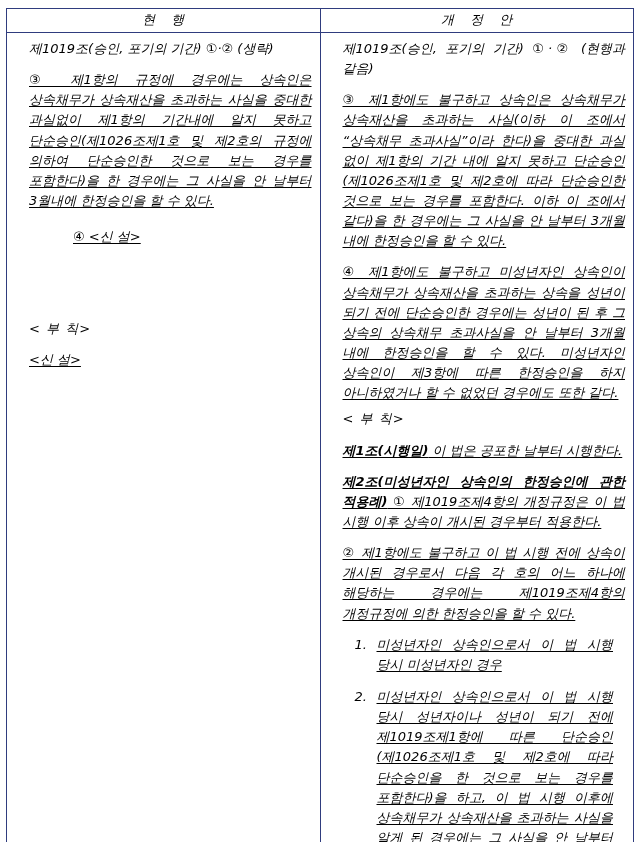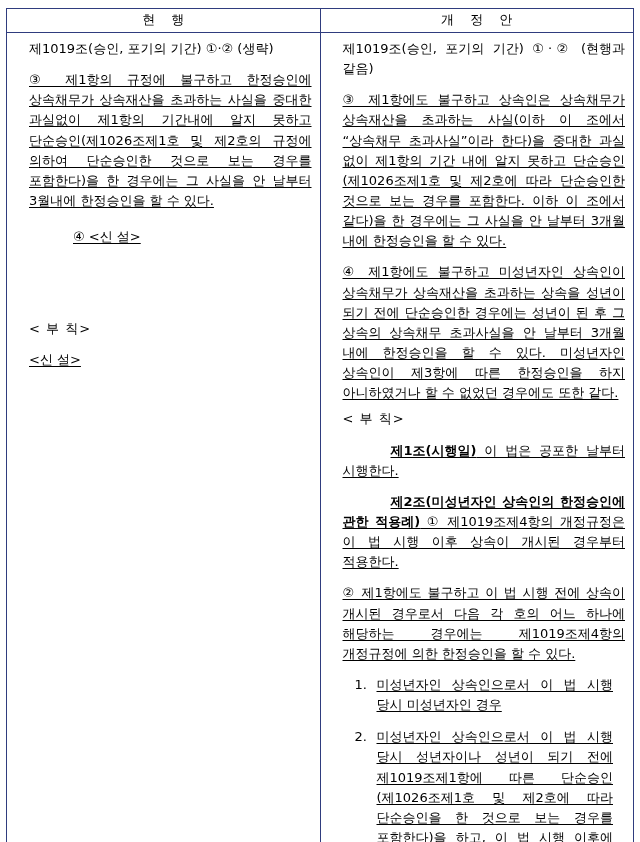--- a/index.html
+++ b/index.html
@@ -13,20 +13,21 @@
     height: 842px;
     font-family: "DejaVu Sans", "Liberation Sans", sans-serif;
     color: #000000;
     overflow: hidden;
   }
   .page {
     position: relative;
     width: 640px;
     height: 842px;
     padding: 8px 6px 0 6px;
+    font-style: italic;
   }
   table.law {
     width: 628px;
     border-collapse: collapse;
     table-layout: fixed;
     border: 1px solid #2f3c7e;
   }
   table.law th, table.law td {
     border: 1px solid #2f3c7e;
     vertical-align: top;
@@ -51,21 +52,21 @@
   p.para {
     margin: 0 0 0 0;
     text-align: justify;
     text-justify: inter-ideograph;
     word-break: keep-all;
   }
   p.gap-top { margin-top: 11px; }
   p.gap-top-lg { margin-top: 16px; margin-left: 44px; }
 
   .u { text-decoration: underline; text-underline-offset: 2px; }
-  .b { font-weight: bold; margin-left: 48px; }
+  .b { font-weight: bold; }
   .center { text-align: center; letter-spacing: 1px; }
   .hang-num {
     margin: 12px;
     padding-left: 22px;
     text-indent: -22px;
     text-align: justify;
     text-justify: inter-ideograph;
     word-break: keep-all;
   }
   .hang-num .numlbl { display: inline-block; width: 22px; text-indent: 0; }
@@ -79,21 +80,21 @@
     <thead>
       <tr>
         <th class="col-left">현       행</th>
         <th class="col-right">개  정  안</th>
       </tr>
     </thead>
     <tbody>
       <tr>
         <td class="col-left">
           <p class="para">제1019조(승인, 포기의 기간) ①·② (생략)</p>
-          <p class="para gap-top u">③ 제1항의 규정에 불구하고 한정승인에 상속채무가 상속재산을 초과하는 사실을 중대한 과실없이 제1항의 기간내에 알지 못하고 단순승인(제1026조제1호 및 제2호의 규정에 의하여 단순승인한 것으로 보는 경우를 포함한다)을 한 경우에는 그 사실을 안 날부터 3월내에 한정승인을 할 수 있다.</p>
+          <p class="para gap-top u">③ 제1항의 규정에 경우에는 상속인은 상속채무가 상속재산을 초과하는 사실을 중대한 과실없이 제1항의 기간내에 알지 못하고 단순승인(제1026조제1호 및 제2호의 규정에 의하여 단순승인한 것으로 보는 경우를 포함한다)을 한 경우에는 그 사실을 안 날부터 3월내에 한정승인을 할 수 있다.</p>
           <p class="para gap-top-lg u">④ &lt;신    설&gt;</p>
           <div class="spacer-block"></div>
           <p class="para center">&lt; 부   칙&gt;</p>
           <p class="para gap-top u">&lt;신   설&gt;</p>
         </td>
         <td class="col-right">
           <p class="para">제1019조(승인, 포기의 기간) ①·② (현행과 같음)</p>
           <p class="para gap-top u">③ 제1항에도 불구하고 상속인은 상속채무가 상속재산을 초과하는 사실(이하 이 조에서 “상속채무 초과사실”이라 한다)을 중대한 과실 없이 제1항의 기간 내에 알지 못하고 단순승인(제1026조제1호 및 제2호에 따라 단순승인한 것으로 보는 경우를 포함한다. 이하 이 조에서 같다)을 한 경우에는 그 사실을 안 날부터 3개월 내에 한정승인을 할 수 있다.</p>
           <p class="para gap-top u">④ 제1항에도 불구하고 미성년자인 상속인이 상속채무가 상속재산을 초과하는 상속을 성년이 되기 전에 단순승인한 경우에는 성년이 된 후 그 상속의 상속채무 초과사실을 안 날부터 3개월 내에 한정승인을 할 수 있다. 미성년자인 상속인이 제3항에 따른 한정승인을 하지 아니하였거나 할 수 없었던 경우에도 또한 같다.</p>
           <p class="para center" style="margin-top:6px;">&lt; 부   칙&gt;</p>

